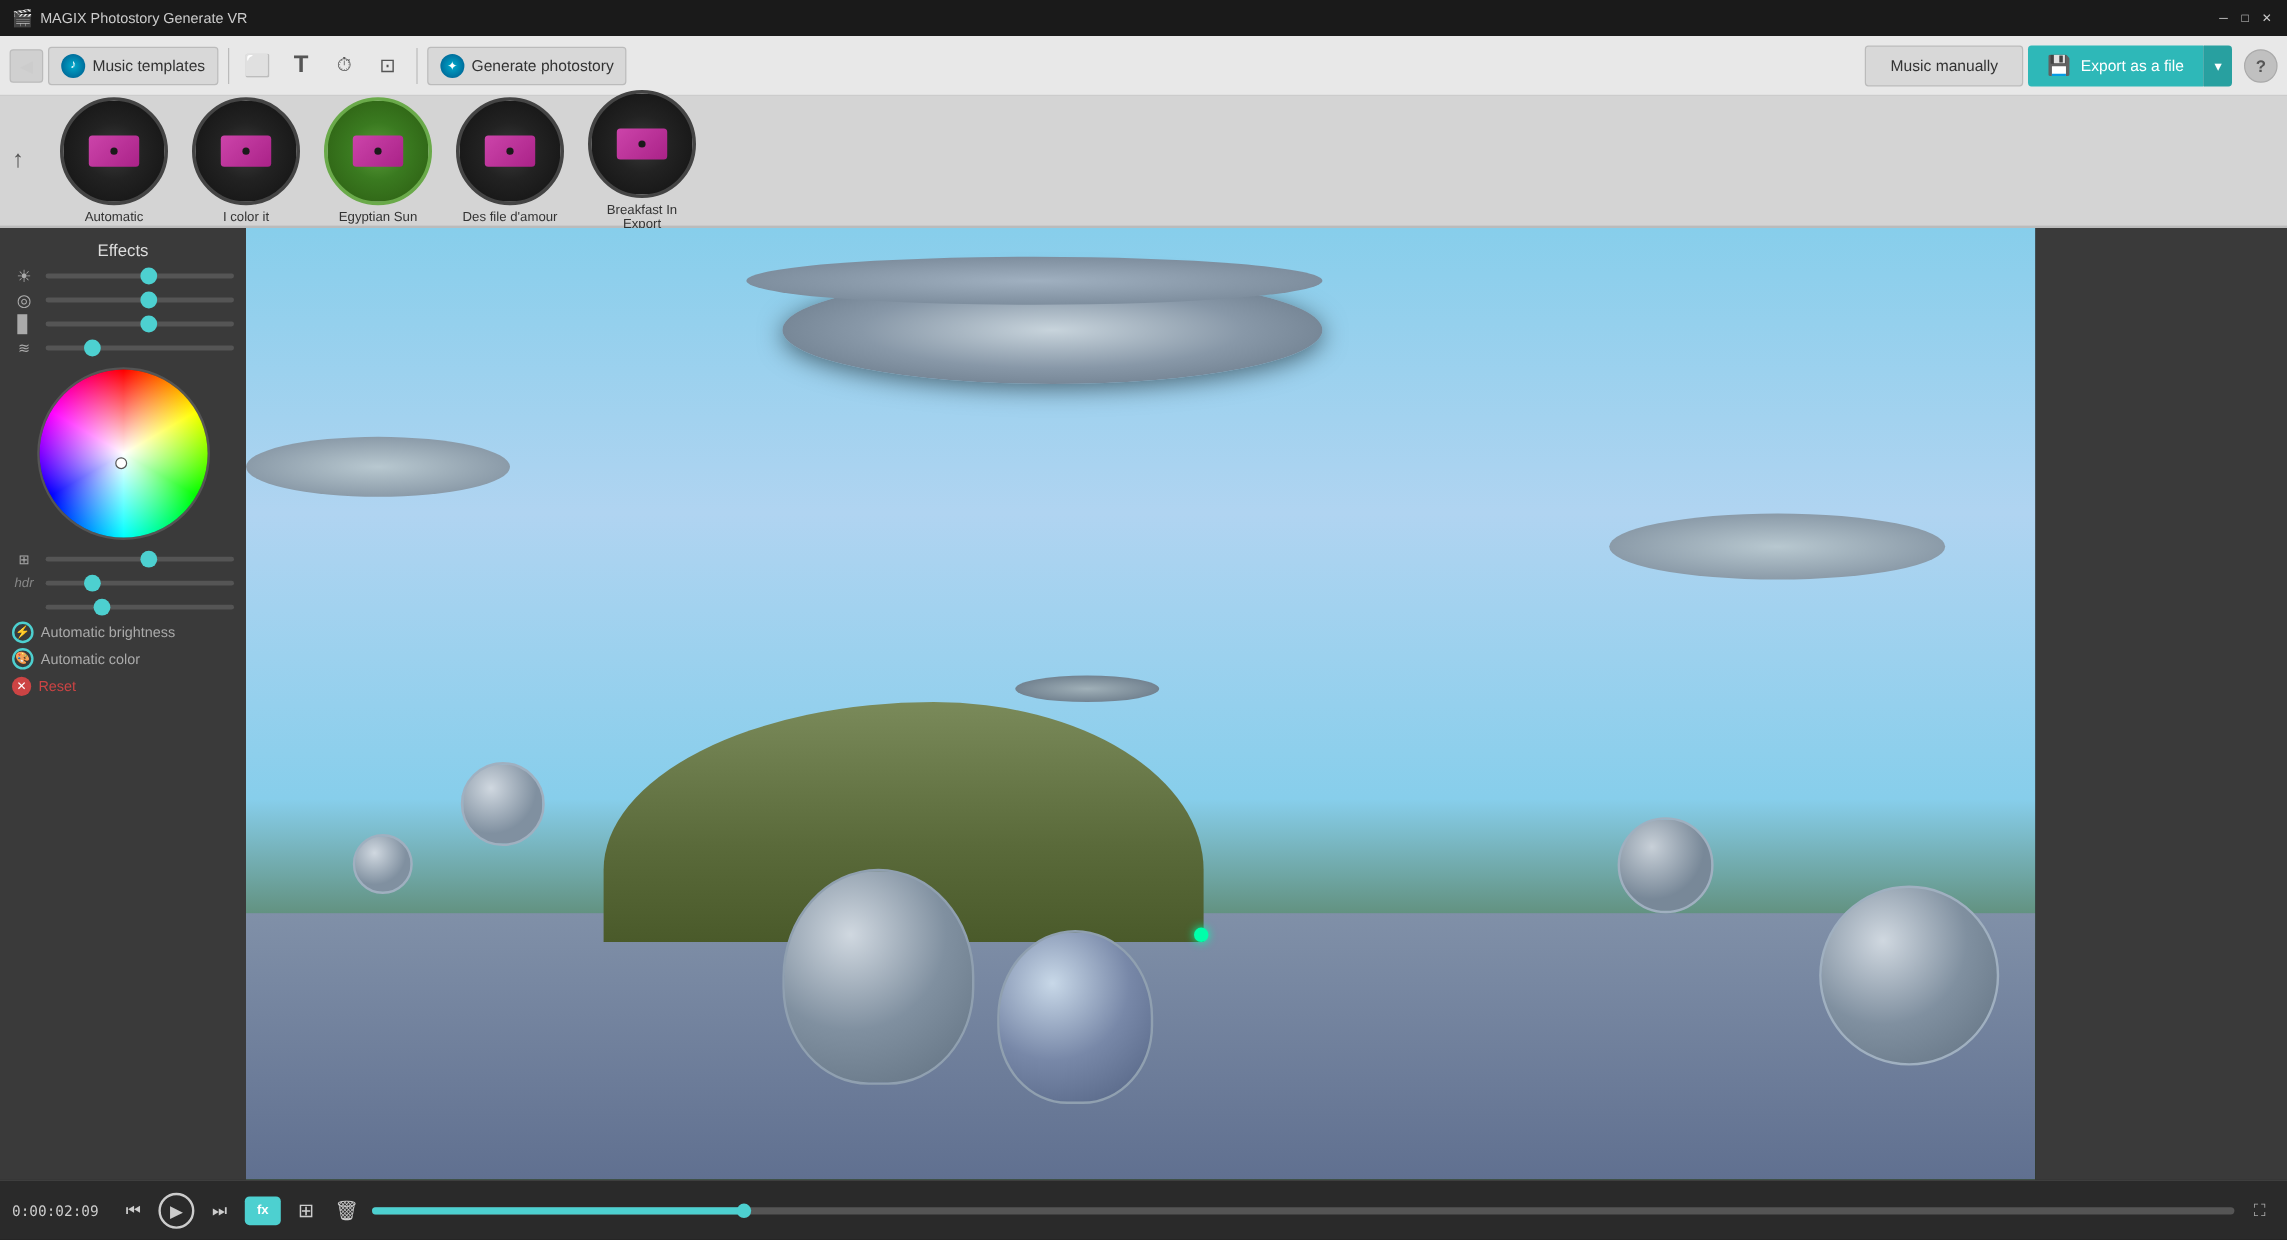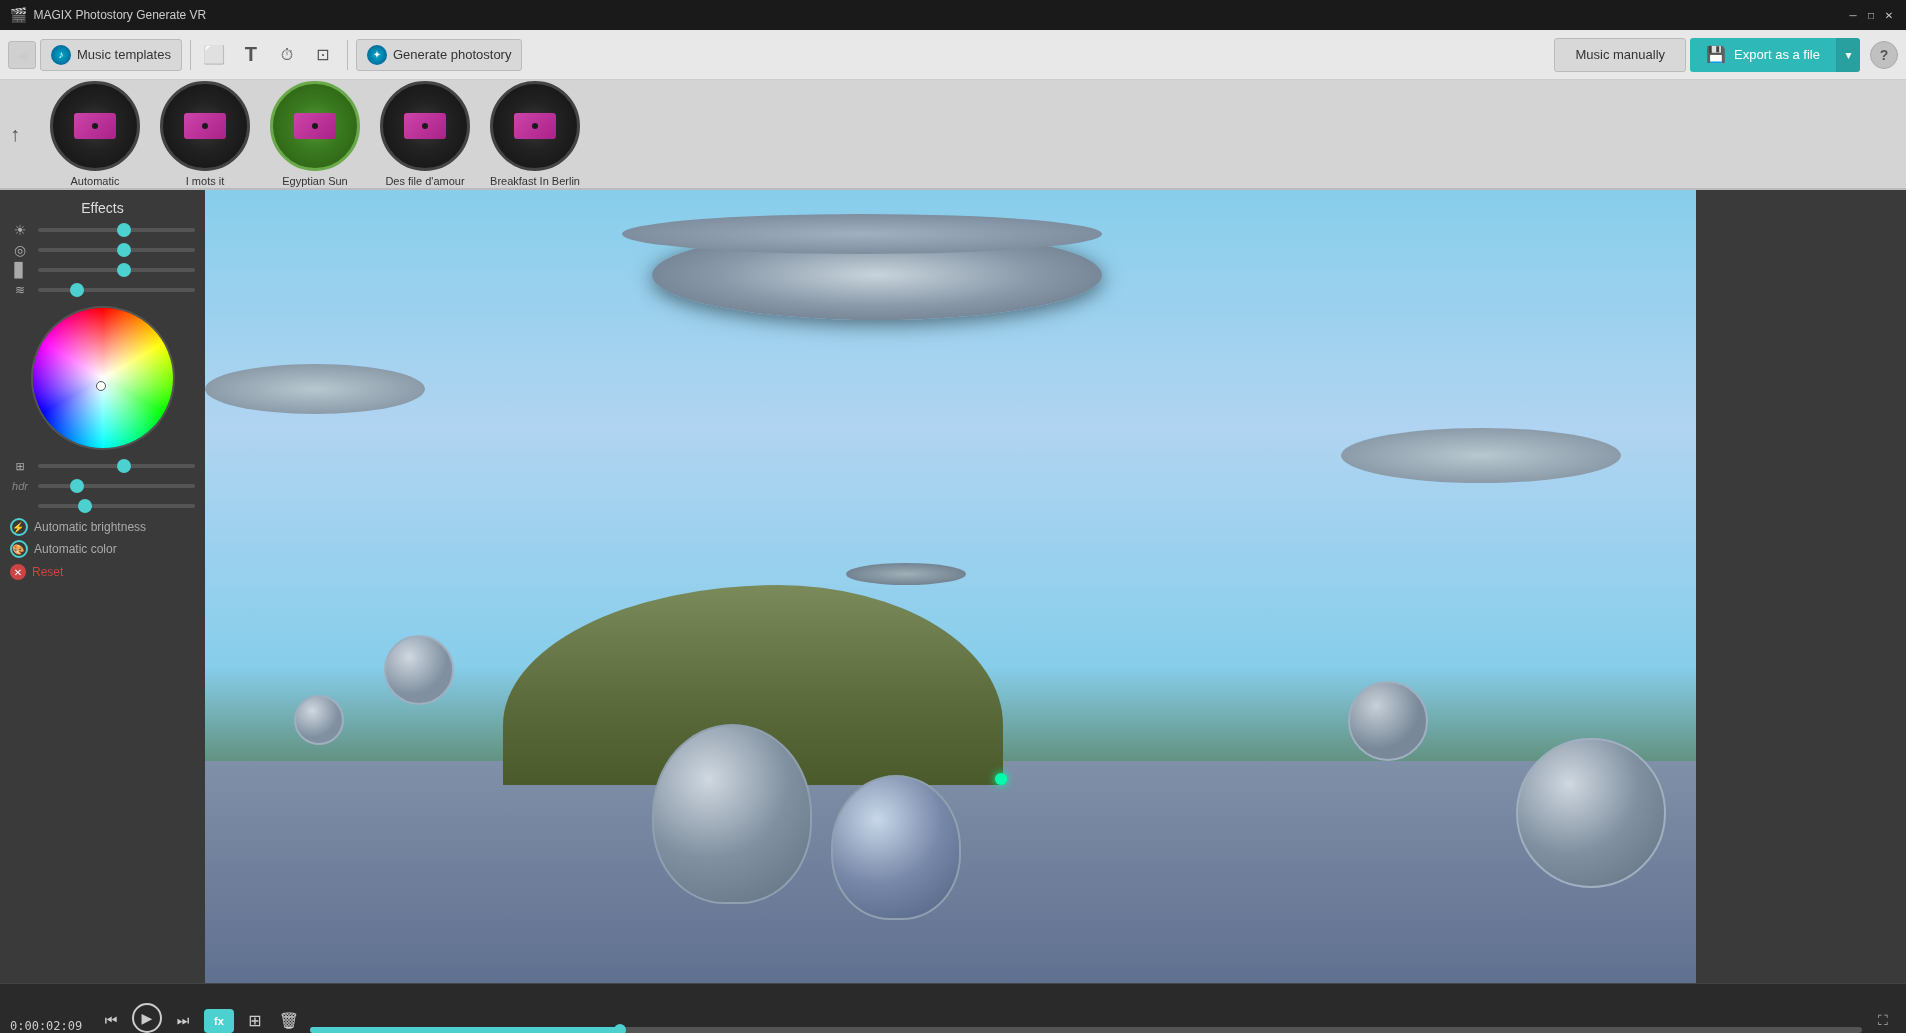--- a/index.html
+++ b/index.html
@@ -303,21 +303,21 @@
     .right-sidebar {
       width: 210px;
       background: #3a3a3a;
     }
 
     
     .bottom-bar {
       height: 50px;
       background: #2a2a2a;
       display: flex;
-      align-items: flex-end;
+      align-items: center;
       padding: 0 10px;
       gap: 8px;
       border-top: 1px solid #444;
     }
     .time-display {
       color: #ccc; font-size: 12px; min-width: 80px;
       font-family: monospace;
     }
     .transport-btn {
       width: 26px; height: 26px;
@@ -424,42 +424,42 @@
     <div class="vinyl vinyl-dark">
       <div class="vinyl-label"></div>
     </div>
     <span class="vinyl-name">Automatic</span>
   </div>
 
   <div class="music-item">
     <div class="vinyl vinyl-dark">
       <div class="vinyl-label"></div>
     </div>
-    <span class="vinyl-name">I mots it</span>
+    <span class="vinyl-name">I color it</span>
   </div>
 
   <div class="music-item">
     <div class="vinyl vinyl-green">
       <div class="vinyl-label"></div>
     </div>
     <span class="vinyl-name">Egyptian Sun</span>
   </div>
 
   <div class="music-item">
     <div class="vinyl vinyl-dark">
       <div class="vinyl-label"></div>
     </div>
     <span class="vinyl-name">Des file d'amour</span>
   </div>
 
   <div class="music-item">
     <div class="vinyl vinyl-dark">
       <div class="vinyl-label"></div>
     </div>
-    <span class="vinyl-name">Breakfast In Berlin</span>
+    <span class="vinyl-name">Breakfast In Export</span>
   </div>
 </div>
 
 <div class="main-layout">
 
   <div class="effects-panel">
     <div class="effects-title">Effects</div>
 
     <div class="effect-row">
       <div class="effect-icon">☀</div>

